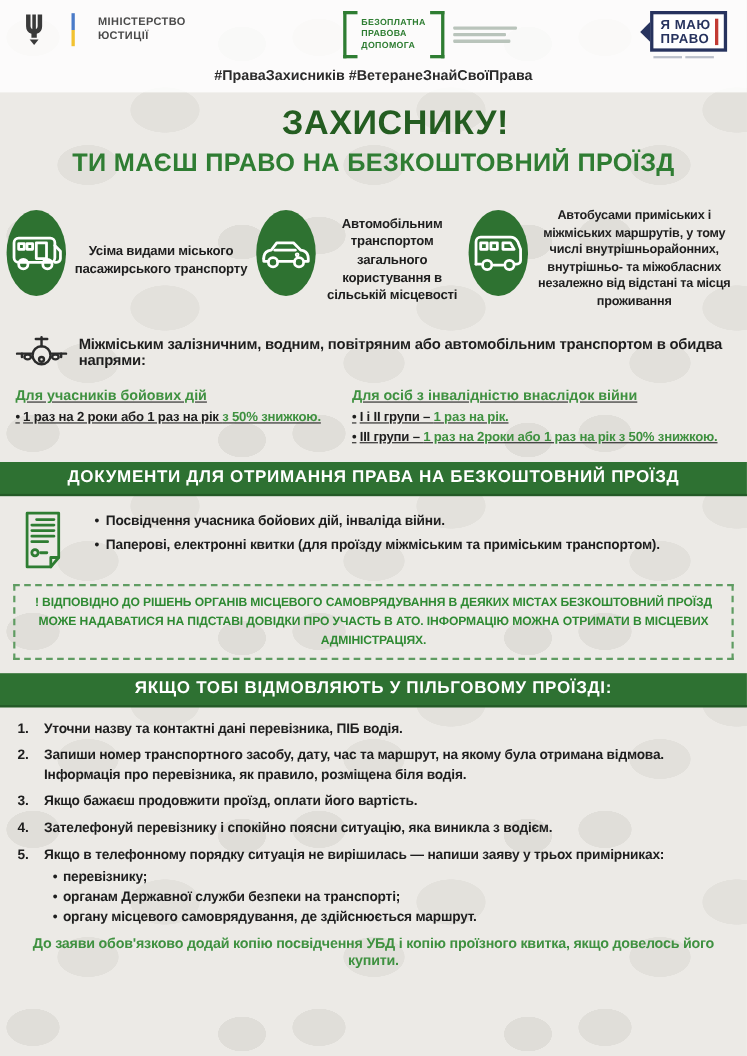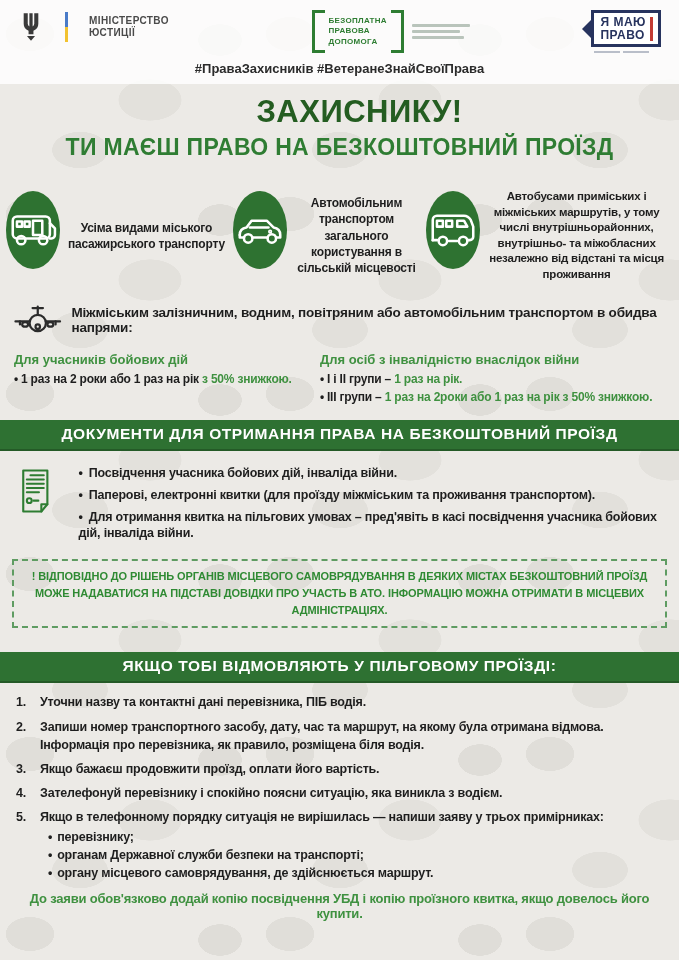--- a/index.html
+++ b/index.html
@@ -49,40 +49,40 @@
   .mode:nth-child(1){width:34%;}
   .mode:nth-child(2){width:29%;}
   .mode:nth-child(3){width:37%;}
   .circle{width:78px;height:78px;border-radius:50%;background:#2e7231;display:flex;align-items:center;justify-content:center;}
   .mode-text{margin-top:12px;font-size:12px;font-weight:bold;line-height:1.35;color:#1e1e1e;letter-spacing:-.2px;}
   .mode:nth-child(3) .mode-text{font-size:11.5px;}
   
   .intercity{margin:18px 14px 0;}
   .ic-head{display:flex;align-items:center;gap:10px;}
   .ic-head-text{font-size:13.5px;font-weight:bold;color:#1e1e1e;letter-spacing:-.2px;}
-  .benefits{display:flex;margin-top:10px;}
+  .benefits{display:flex;margin-top:10px;text-decoration:underline;}
   .ben-col{line-height:1.5;}
   .ben-col.left{width:47%;}
   .ben-col.right{width:53%;}
   .ben-title{color:#3f9140;font-weight:bold;font-size:13px;}
   .ben-item{font-size:12px;font-weight:bold;color:#1e1e1e;letter-spacing:-.2px;}
   .ben-item .hl{color:#3f9140;}
   .bullet-dot{margin-right:3px;}
   
   .greenbar{background:#2e7132;color:#fff;text-align:center;font-weight:900;font-size:15.5px;letter-spacing:.6px;padding:5px 0 6px;border-bottom:2px solid #245a27;}
   .bar-docs{margin-top:14px;}
   
   .docs{display:flex;gap:24px;margin:12px 16px 0;align-items:flex-start;}
   .doc-list{list-style:none;margin:2px 0 0;padding:0;}
   .doc-list li{font-size:12.5px;font-weight:bold;color:#1e1e1e;margin-bottom:5px;letter-spacing:-.2px;line-height:1.35;}
   .doc-list li::before{content:"•";margin-right:6px;}
   
   .notice{margin:12px 12px 0;border:2px dashed #5f9c62;padding:7px 14px;text-align:center;
           font-size:11px;font-weight:bold;color:#2f8a33;line-height:1.55;letter-spacing:-.1px;}
-  .bar-refusal{margin-top:24px;}
+  .bar-refusal{margin-top:12px;}
   
   .steps{margin:10px 18px 0 14px;padding:0;list-style:none;counter-reset:step;}
   .steps>li{counter-increment:step;font-size:12.5px;font-weight:bold;color:#1e1e1e;margin-bottom:6px;line-height:1.45;padding-left:26px;position:relative;letter-spacing:-.2px;}
   .steps>li::before{content:counter(step) ".";position:absolute;left:2px;}
   .substeps{list-style:none;margin:2px 0 0;padding:0 0 0 8px;}
   .substeps li::before{content:"•";margin-right:5px;}
   .note-green{margin:8px 14px 0;text-align:center;font-size:13px;font-weight:bold;color:#3f9140;letter-spacing:-.2px;}
 </style>
 </head>
 <body>
@@ -221,22 +221,21 @@
   <div class="docs">
     <svg width="46" height="56" viewBox="0 0 64 76" fill="none" stroke="#2e7d32" stroke-width="3.5" stroke-linecap="round" stroke-linejoin="round">
       <path d="M12 4 h40 v56 l-10 12 H12 z"></path>
       <path d="M52 60 h-10 v12"></path>
       <path d="M24 12 h22 M18 19 h28 M18 26 h28 M18 33 h28 M18 40 h20"></path>
       <circle cx="22" cy="54" r="4"></circle>
       <path d="M29 54 h8"></path>
     </svg>
     <ul class="doc-list">
       <li>Посвідчення учасника бойових дій, інваліда війни.</li>
-      <li>Паперові, електронні квитки (для проїзду міжміським та проживання транспортом).</li>
-      <li>Для отримання квитка на пільгових умовах – пред'явіть в касі посвідчення учасника бойових дій, інваліда війни.</li>
+      <li>Паперові, електронні квитки (для проїзду міжміським та приміським транспортом).</li>
     </ul>
   </div>
 
   <div class="notice">! ВІДПОВІДНО ДО РІШЕНЬ ОРГАНІВ МІСЦЕВОГО САМОВРЯДУВАННЯ В ДЕЯКИХ МІСТАХ БЕЗКОШТОВНИЙ ПРОЇЗД МОЖЕ НАДАВАТИСЯ НА ПІДСТАВІ ДОВІДКИ ПРО УЧАСТЬ В АТО. ІНФОРМАЦІЮ МОЖНА ОТРИМАТИ В МІСЦЕВИХ АДМІНІСТРАЦІЯХ.</div>
 
   <div class="greenbar bar-refusal">ЯКЩО ТОБІ ВІДМОВЛЯЮТЬ У ПІЛЬГОВОМУ ПРОЇЗДІ:</div>
   <ol class="steps">
     <li>Уточни назву та контактні дані перевізника, ПІБ водія.</li>
     <li>Запиши номер транспортного засобу, дату, час та маршрут, на якому була отримана відмова. Інформація про перевізника, як правило, розміщена біля водія.</li>
     <li>Якщо бажаєш продовжити проїзд, оплати його вартість.</li>

